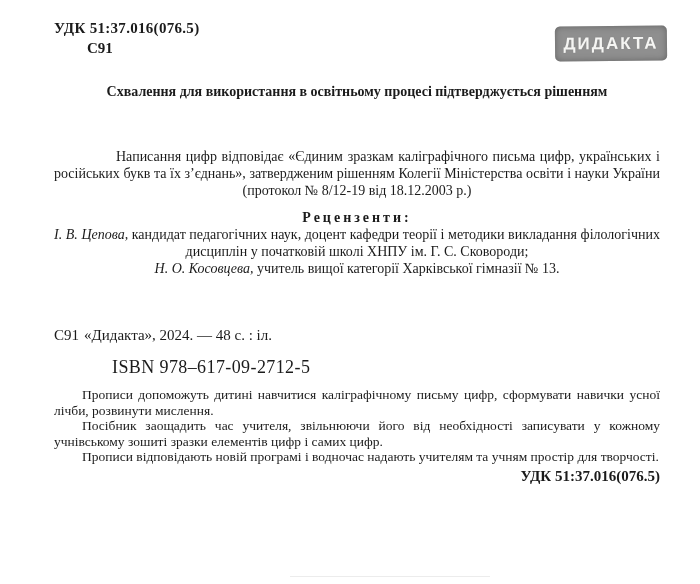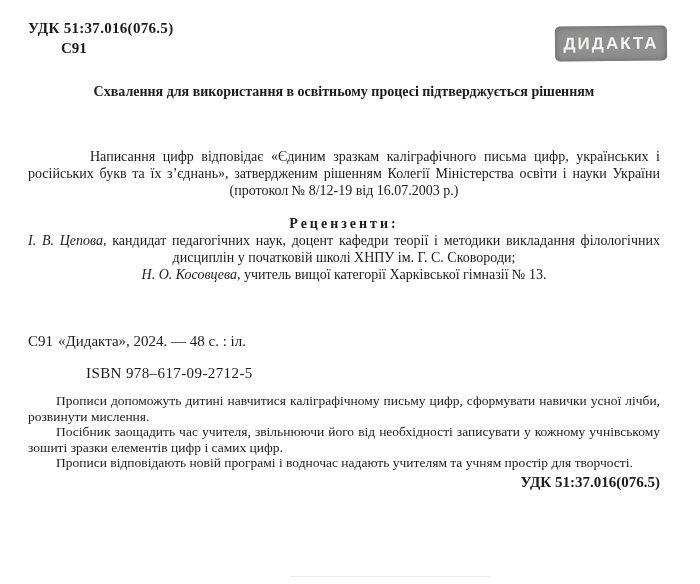--- a/index.html
+++ b/index.html
@@ -10,21 +10,21 @@
   .page {
     position: relative;
     width: 700px;
     height: 584px;
     background: #ffffff;
     color: #1b1b1b;
     font-family: "Liberation Serif", "DejaVu Serif", serif;
     font-size: 14px;
     line-height: 17px;
     box-sizing: border-box;
-    padding: 20px 40px 0 28px;
+    padding: 20px 40px 0 54px;
     overflow: hidden;
   }
 
   
   .udk-top { font-weight: bold; font-size: 15px; letter-spacing: 0.3px; }
   .index-top { font-weight: bold; font-size: 15px; margin-left: 33px; margin-top: 3px; }
 
   
   .stamp {
     position: absolute;
@@ -55,33 +55,33 @@
 
   
   .standard {
     margin: 48px 0 0 0;
     text-align: justify;
     text-align-last: center;
     text-indent: 62px;
   }
 
   
-  .reviewers { margin-top: 16px; }
+  .reviewers { margin-top: 10px; }
   .rev-heading { text-align: center; font-weight: bold; letter-spacing: 3px; }
   .reviewer-1 { text-align: justify; text-align-last: center; }
   .reviewer-2 { text-align: center; }
   .rev-name { font-style: italic; }
 
   
   .card { margin-top: 49px; font-size: 15px; line-height: 18px; }
   .card-author { font-weight: bold; margin-left: 44px; }
   .card-row { position: relative; padding-left: 30px; }
   .card-index { position: absolute; left: 0; top: 0; }
   .bib-l1 { text-indent: 28px; }
-  .isbn { margin-top: 14px; margin-left: 58px; font-size: 15px; letter-spacing: 0.4px; }
+  .isbn { margin-top: 14px; margin-left: 58px; font-size: 18px; letter-spacing: 0.4px; }
 
   
   .annotation { margin-top: 11px; font-size: 13.5px; line-height: 15.6px; }
   .annotation p { margin: 0; text-align: justify; text-indent: 28px; }
 
   
   .udk-bottom { margin-top: 3px; text-align: right; font-weight: bold; font-size: 15px; }
 
   
   .bottom-mark {
@@ -102,21 +102,21 @@
   <div class="index-top">С91</div>
 
   <div class="stamp">
     <span>ДИДАКТА</span>
   </div>
 
   <div class="approval">
     <div class="l1">Схвалення для використання в освітньому процесі підтверджується рішенням</div>
   </div>
 
-  <p class="standard">Написання цифр відповідає «Єдиним зразкам каліграфічного письма цифр, українських і російських букв та їх з’єднань», затвердженим рішенням Колегії Міністерства освіти і науки України (протокол № 8/12-19 від 16.07.2003 р.)</p>
+  <p class="standard">Написання цифр відповідає «Єдиним зразкам каліграфічного письма цифр, українських і російських букв та їх з’єднань», затвердженим рішенням Колегії Міністерства освіти і науки України (протокол № 8/12-19 від 18.12.2003 р.)</p>
 
   <div class="reviewers">
     <div class="rev-heading">Рецензенти:</div>
     <div class="reviewer-1"><span class="rev-name">І. В. Цепова,</span><span> кандидат педагогічних наук, доцент кафедри теорії і методики викладання філологічних дисциплін у початковій школі ХНПУ ім. Г. С. Сковороди;</span></div>
     <div class="reviewer-2"><span class="rev-name">Н. О. Косовцева,</span><span> учитель вищої категорії Харківської гімназії № 13.</span></div>
   </div>
 
   <div class="card">
     <div class="card-row">
       <span class="card-index">С91</span>

